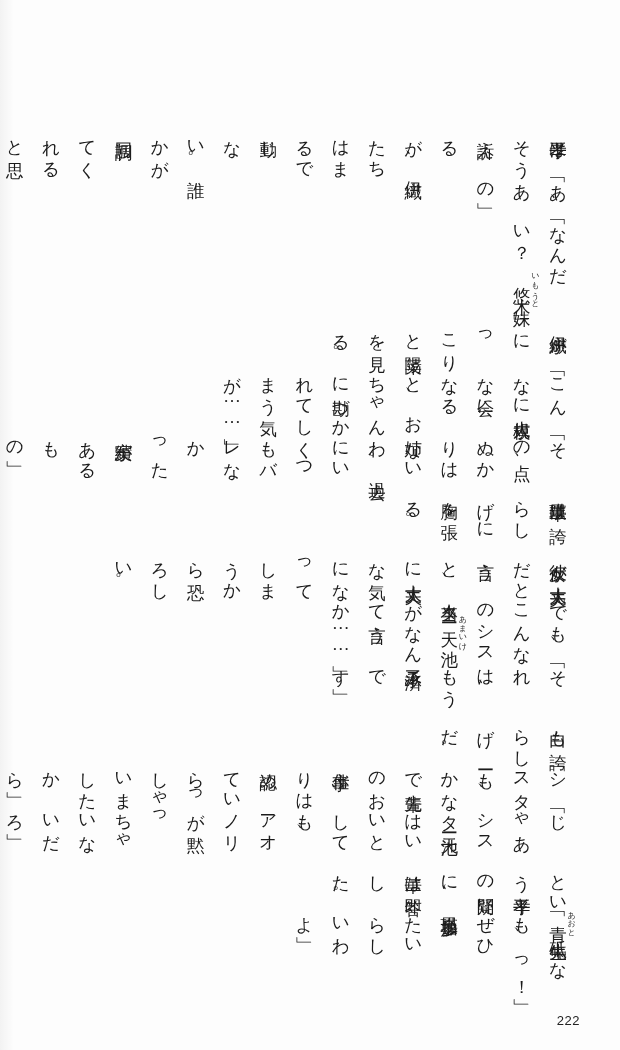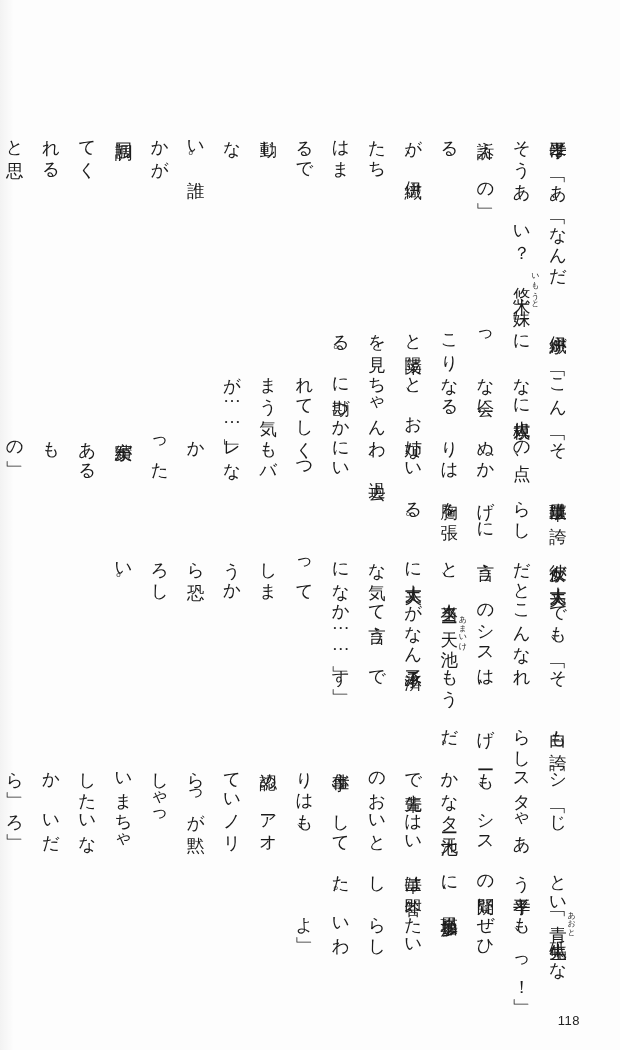--- a/index.html
+++ b/index.html
@@ -118,15 +118,15 @@
     <p class="para indent">という孝平の疑問に、瑛里華は即答した。</p>
 
     <p class="para">
       <span>「</span><ruby><span>青砥</span><rt>あおと</rt></ruby><span>先生も、ぜひ参加したいらしいわよ」</span>
     </p>
 
     <p class="para">「なっ！」</p>
 
   </div>
 
-  <div id="page-number">118</div>
+  <div id="page-number">222</div>
 
 </div>
 
 </body></html>

